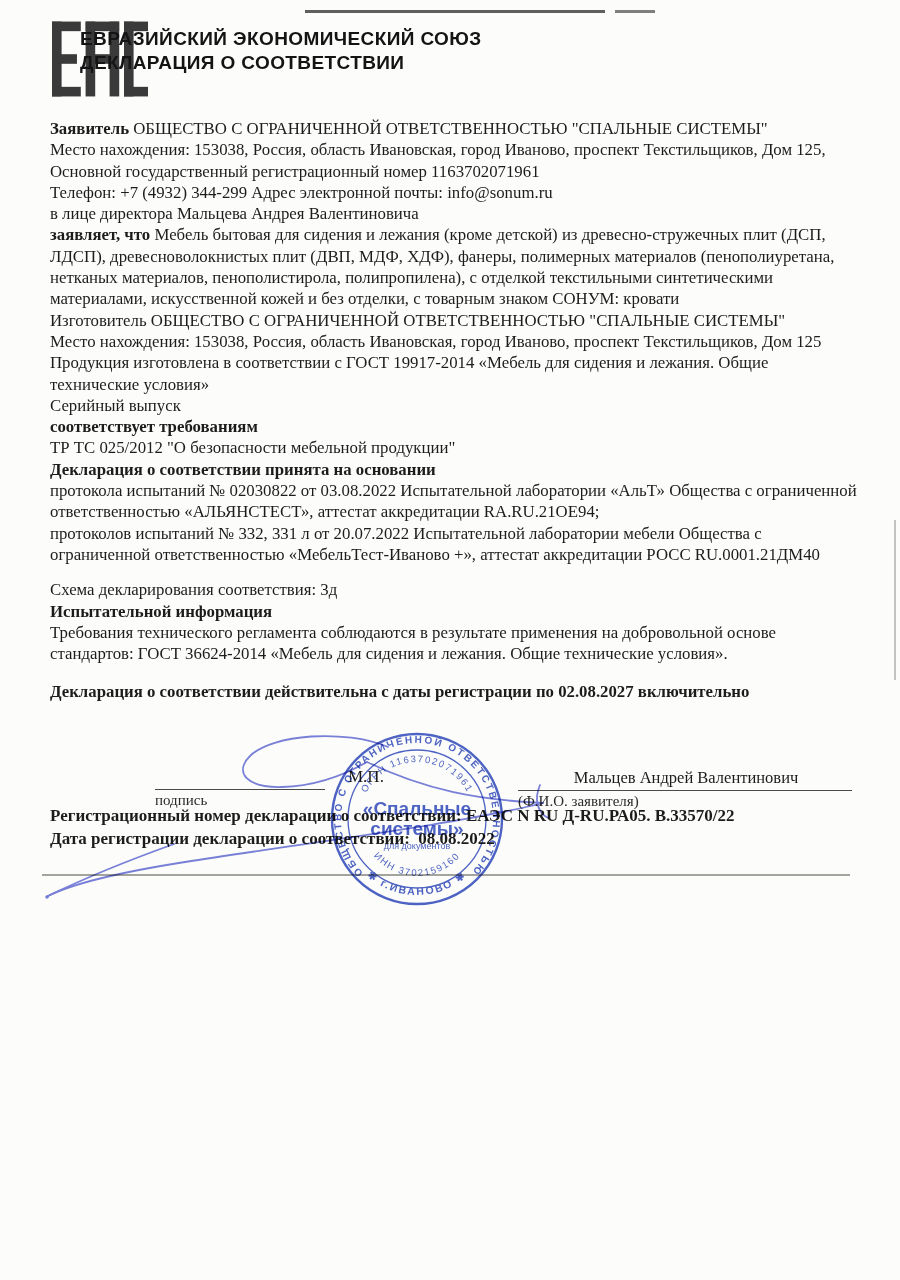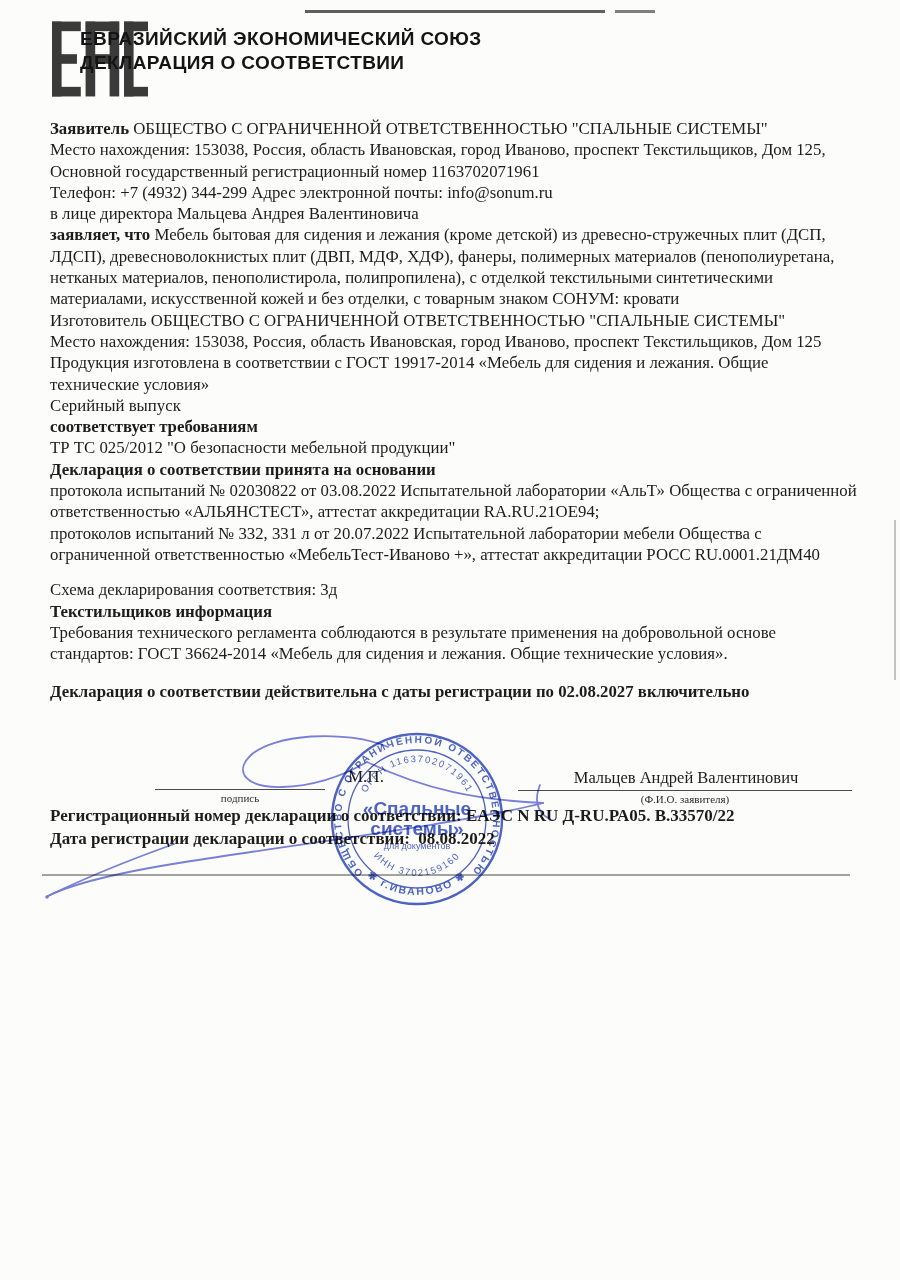--- a/index.html
+++ b/index.html
@@ -23,21 +23,21 @@
   .eac-logo{position:absolute;left:52px;top:21px;}
   
   .doc-body{position:absolute;left:50px;top:118px;width:820px;}
   .doc-line{margin:0;white-space:nowrap;font-size:16.8px;line-height:21.3px;}
   .doc-line .b{font-weight:bold;}
   
   .abs{position:absolute;}
   .mp{font-size:17px;}
   .fio-name{left:520px;top:768px;width:332px;text-align:center;font-size:16.5px;}
   .sig-line{border-top:1.5px solid #4a4a4a;height:0;}
-  .cap{font-size:11px;color:#2a2a2a;text-align:center;}
+  .cap{font-size:15px;color:#2a2a2a;text-align:left;}
   .reg-line{left:50px;font-weight:bold;font-size:17px;white-space:nowrap;}
   .long-line{left:42px;top:874px;width:808px;border-top:2px solid #94948e;height:0;opacity:.85;}
   .edge-artifact{position:absolute;background:#8a8a86;opacity:.5;}
   .stamp{position:absolute;left:325px;top:727px;mix-blend-mode:multiply;opacity:.92;}
   .sig-svg{position:absolute;left:0;top:0;pointer-events:none;mix-blend-mode:multiply;}
 </style>
 </head>
 <body>
 
 <div class="page">
@@ -83,21 +83,21 @@
       <p class="doc-line"><span>технические условия»</span></p>
       <p class="doc-line"><span>Серийный выпуск</span></p>
       <p class="doc-line"><span class="b">соответствует требованиям</span></p>
       <p class="doc-line"><span>ТР ТС 025/2012 "О безопасности мебельной продукции"</span></p>
       <p class="doc-line"><span class="b">Декларация о соответствии принята на основании</span></p>
       <p class="doc-line"><span>протокола испытаний № 02030822 от 03.08.2022 Испытательной лаборатории «АльТ» Общества с ограниченной</span></p>
       <p class="doc-line"><span>ответственностью «АЛЬЯНСТЕСТ», аттестат аккредитации RA.RU.21OE94;</span></p>
       <p class="doc-line"><span>протоколов испытаний № 332, 331 л от 20.07.2022 Испытательной лаборатории мебели Общества с</span></p>
       <p class="doc-line"><span>ограниченной ответственностью «МебельТест-Иваново +», аттестат аккредитации РОСС RU.0001.21ДМ40</span></p>
       <p class="doc-line" style="margin-top: 14px;"><span>Схема декларирования соответствия: 3д</span></p>
-      <p class="doc-line"><span class="b">Текстильщиков информация</span></p>
+      <p class="doc-line"><span class="b">Испытательной информация</span></p>
       <p class="doc-line"><span>Требования технического регламента соблюдаются в результате применения на добровольной основе</span></p>
       <p class="doc-line"><span>стандартов: ГОСТ 36624-2014 «Мебель для сидения и лежания. Общие технические условия».</span></p>
       <p class="doc-line" style="margin-top: 17px;"><span class="b">Декларация о соответствии действительна с даты регистрации по 02.08.2027 включительно</span></p>
     </div>
 
   <div class="abs mp" style="left:348px;top:767px;font-family:Liberation Serif, serif;">М.П.</div>
 
   <div class="abs sig-line" style="left:155px;top:789px;width:170px;"></div>
   <div class="abs cap" style="left:155px;top:792px;width:170px;">подпись</div>
 

